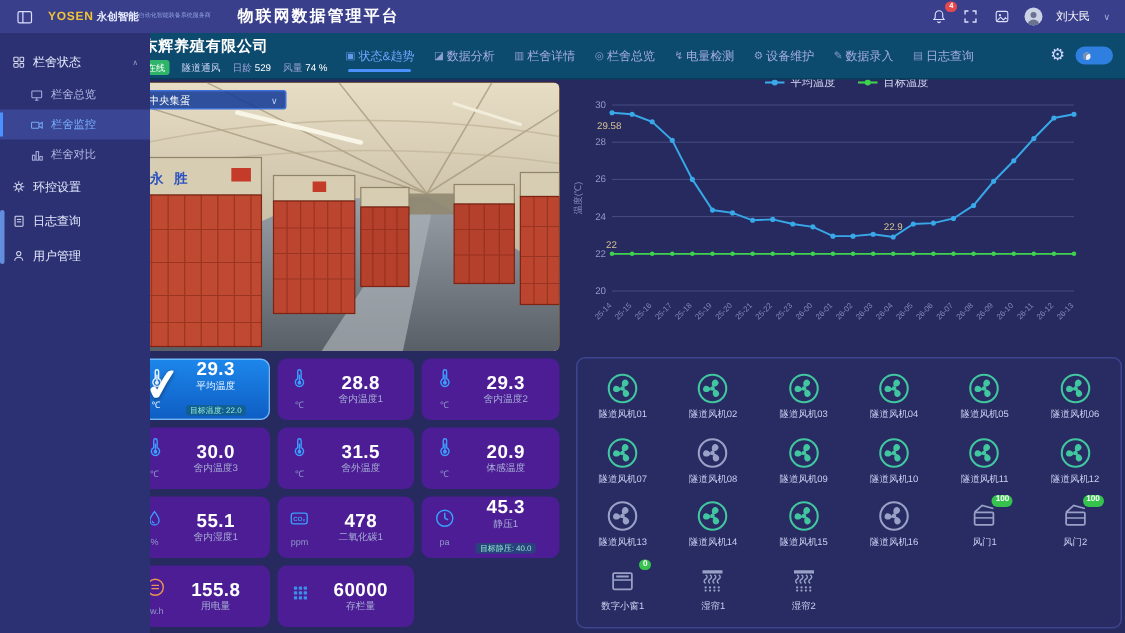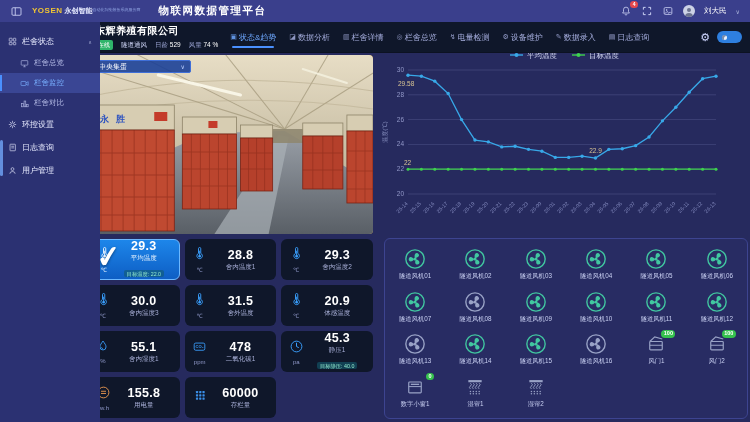--- a/index.html
+++ b/index.html
@@ -32,21 +32,21 @@
   .side-row{display:flex;align-items:center;gap:5px;cursor:default;}
   .side-group{padding:6px 8px;font-size:8px;color:#e8ebff;}
   .side-group .gcaret{margin-left:auto;font-size:5px;color:#9aa2cc;}
   .side-sub{padding:5px 6px 5px 20px;font-size:7.5px;color:#b4bbe6;position:relative;}
   .side-sub.active{background:#3a4694;color:#79b0ff;}
   .side-sub.active::before{content:"";position:absolute;left:0;top:2px;bottom:2px;width:2px;background:#4a90ff;}
   .side-ico{display:inline-flex;width:9px;height:9px;color:inherit;opacity:.9;}
   .side-scroll{position:absolute;left:0;top:118px;width:3px;height:36px;background:#6d9ff0;border-radius:2px;opacity:.85;}
 
   
-  .subheader{position:absolute;left:85px;right:0;top:22px;height:31px;background:#0f172a;z-index:7;
+  .subheader{position:absolute;left:85px;right:0;top:22px;height:31px;background:#0c4a6e;z-index:7;
              display:flex;align-items:center;padding:0 8px 0 10px;box-sizing:border-box;gap:8px;
              border-bottom:1px solid rgba(0,0,0,.18);}
   .company-block{display:flex;flex-direction:column;gap:2px;min-width:120px;}
   .company{font-size:10px;font-weight:bold;letter-spacing:.5px;}
   .status-row{display:flex;align-items:center;gap:8px;font-size:6.5px;color:#cdd4f5;}
   .online{background:#2fb56a;border-radius:2px;padding:.5px 3px;font-size:6px;color:#fff;}
   .kv .k{color:#98a1cf;} .kv .v{color:#fff;}
   .tabs{display:flex;align-items:center;gap:13px;flex:1;margin-left:4px;}
   .tab{font-size:8px;color:#a6aede;position:relative;display:inline-flex;align-items:center;gap:2px;
        padding:4px 0;cursor:pointer;white-space:nowrap;}
@@ -63,21 +63,21 @@
   .cam-select{position:absolute;left:5px;top:5px;width:98px;height:13px;background:rgba(22,60,150,.88);
               border:1px solid #3f6fd8;border-radius:2px;display:flex;align-items:center;justify-content:space-between;
               padding:0 5px;font-size:7px;color:#fff;z-index:2;box-sizing:border-box;}
   .dd-caret{font-size:6px;color:#bcd0ff;}
 
   
   .chart{position:absolute;left:378px;top:46px;width:372px;height:188px;}
 
   
   .metrics{position:absolute;left:88px;top:239px;width:285px;display:grid;grid-template-columns:repeat(3,1fr);gap:5px;}
-  .mcard{height:41px;background:#0f172a;border-radius:6px;display:flex;align-items:center;
+  .mcard{height:41px;background:#4c1d95;border-radius:6px;display:flex;align-items:center;
          padding:3px 5px;box-sizing:border-box;position:relative;cursor:pointer;}
   .mleft{width:20px;display:flex;flex-direction:column;align-items:center;gap:1px;flex:none;}
   .munit{font-size:6px;color:#8f98c8;}
   .mbody{flex:1;text-align:center;line-height:1.15;}
   .mval{font-size:12.5px;font-weight:bold;letter-spacing:.3px;}
   .mlabel{font-size:6.5px;color:#a7aed6;margin-top:1px;}
   .msub{margin-top:1px;font-size:5.3px;color:#93e9cd;background:rgba(18,92,112,.6);border-radius:2px;
         padding:.5px 3px;display:inline-block;}
   .mcard.selected{background:linear-gradient(180deg,#1d86ea,#0e5ec4);border:1px solid #6cb8ff;}
   .mcard.selected .mlabel,.mcard.selected .munit{color:#e9f4ff;}

